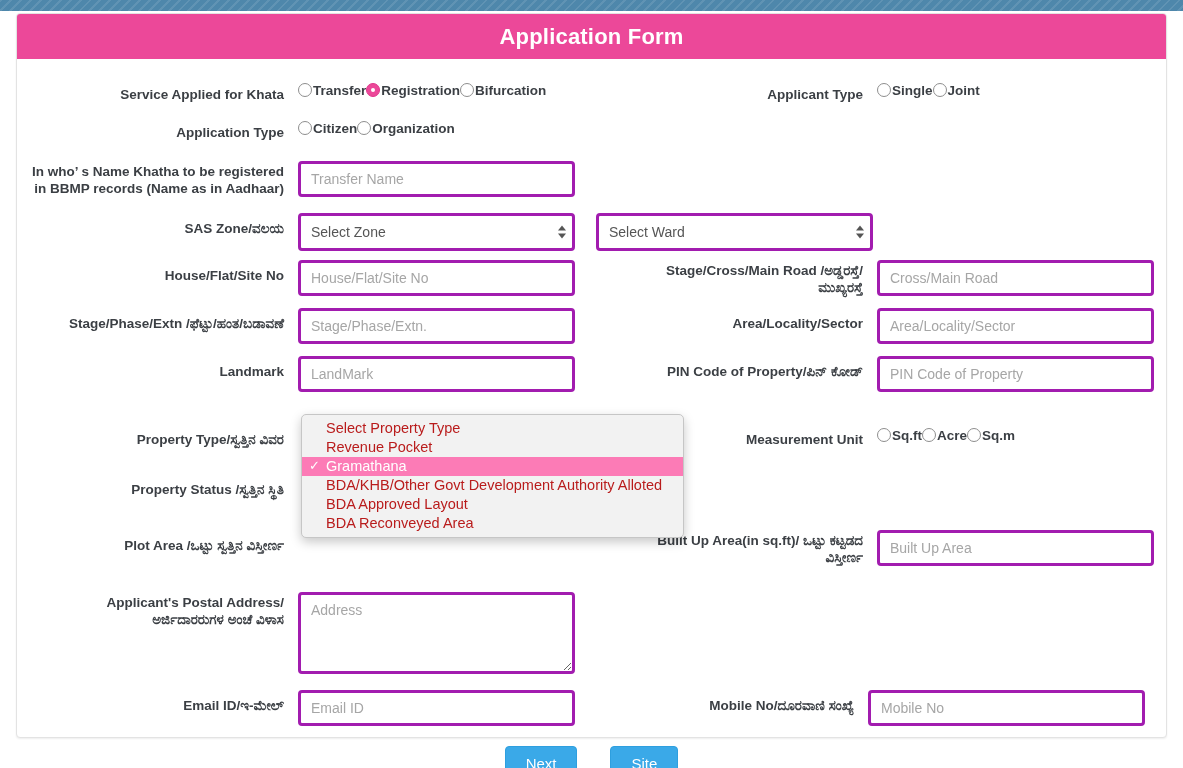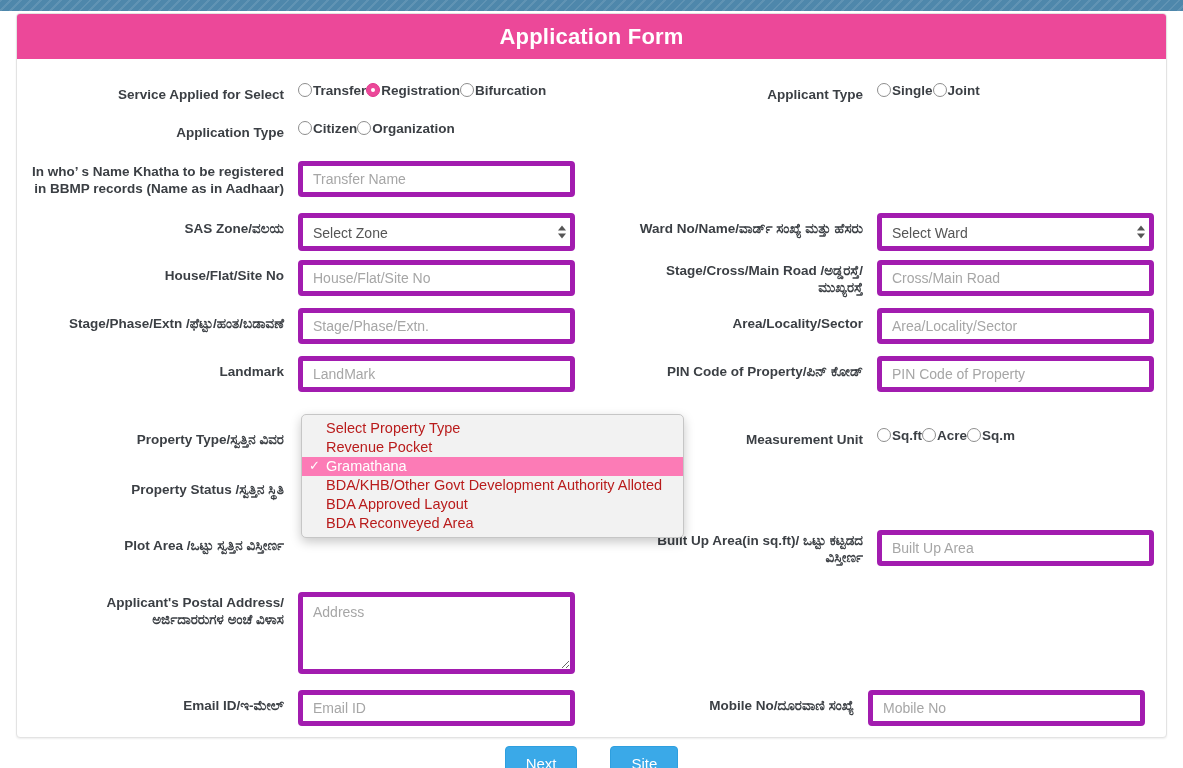--- a/index.html
+++ b/index.html
@@ -77,21 +77,21 @@
   .lbl-r { width: 281px; padding-right: 14px; }
   .fld-l { width: 285px; }
   .fld-r { width: 285px; }
 
   input.tb, textarea.tb, select.sb {
     width: 277px;
     font-family: "Liberation Sans", "DejaVu Sans", sans-serif;
     font-size: 14px;
     color: #555;
     background: #ffffff;
-    border: 5px solid #a21caf;
+    border: 3px solid #a21caf;
     border-radius: 4px;
     padding: 7px 10px;
     outline: none;
   }
   input.tb { height: 36px; }
   input.tb::placeholder, textarea.tb::placeholder { color: #a6a6a6; }
   textarea.tb { height: 82px; resize: both; line-height: 17px; }
   select.sb {
     height: 38px;
     -webkit-appearance: none; appearance: none;
@@ -187,21 +187,21 @@
 <div id="panel">
 
   <div id="panel-header">
     <span class="title">Application Form</span>
   </div>
 
   <div id="panel-body">
 
     <div class="row">
       <div class="col col-left">
-        <div class="lbl lbl-l">Service Applied for Select</div>
+        <div class="lbl lbl-l">Service Applied for Khata</div>
         <div class="fld-l">
           <div class="radios">
             <span class="radio-item">
               <span class="rd"></span>
               <span class="rd-label">Transfer</span>
             </span>
             <span class="radio-item">
               <span class="rd checked"></span>
               <span class="rd-label">Registration</span>
             </span>
@@ -276,21 +276,20 @@
               <option>Select Zone</option>
             </select>
             <span class="selarrows">
                 <i class="up"></i>
                 <i class="down"></i>
               </span>
           </div>
         </div>
       </div>
       <div class="col col-right">
-        <div class="lbl lbl-r">Ward No/Name/ವಾರ್ಡ್ ಸಂಖ್ಯೆ ಮತ್ತು ಹೆಸರು</div>
         <div class="fld-r">
           <div class="selwrap">
             <select class="sb">
               <option>Select Ward</option>
             </select>
             <span class="selarrows">
                 <i class="up"></i>
                 <i class="down"></i>
               </span>
           </div>

